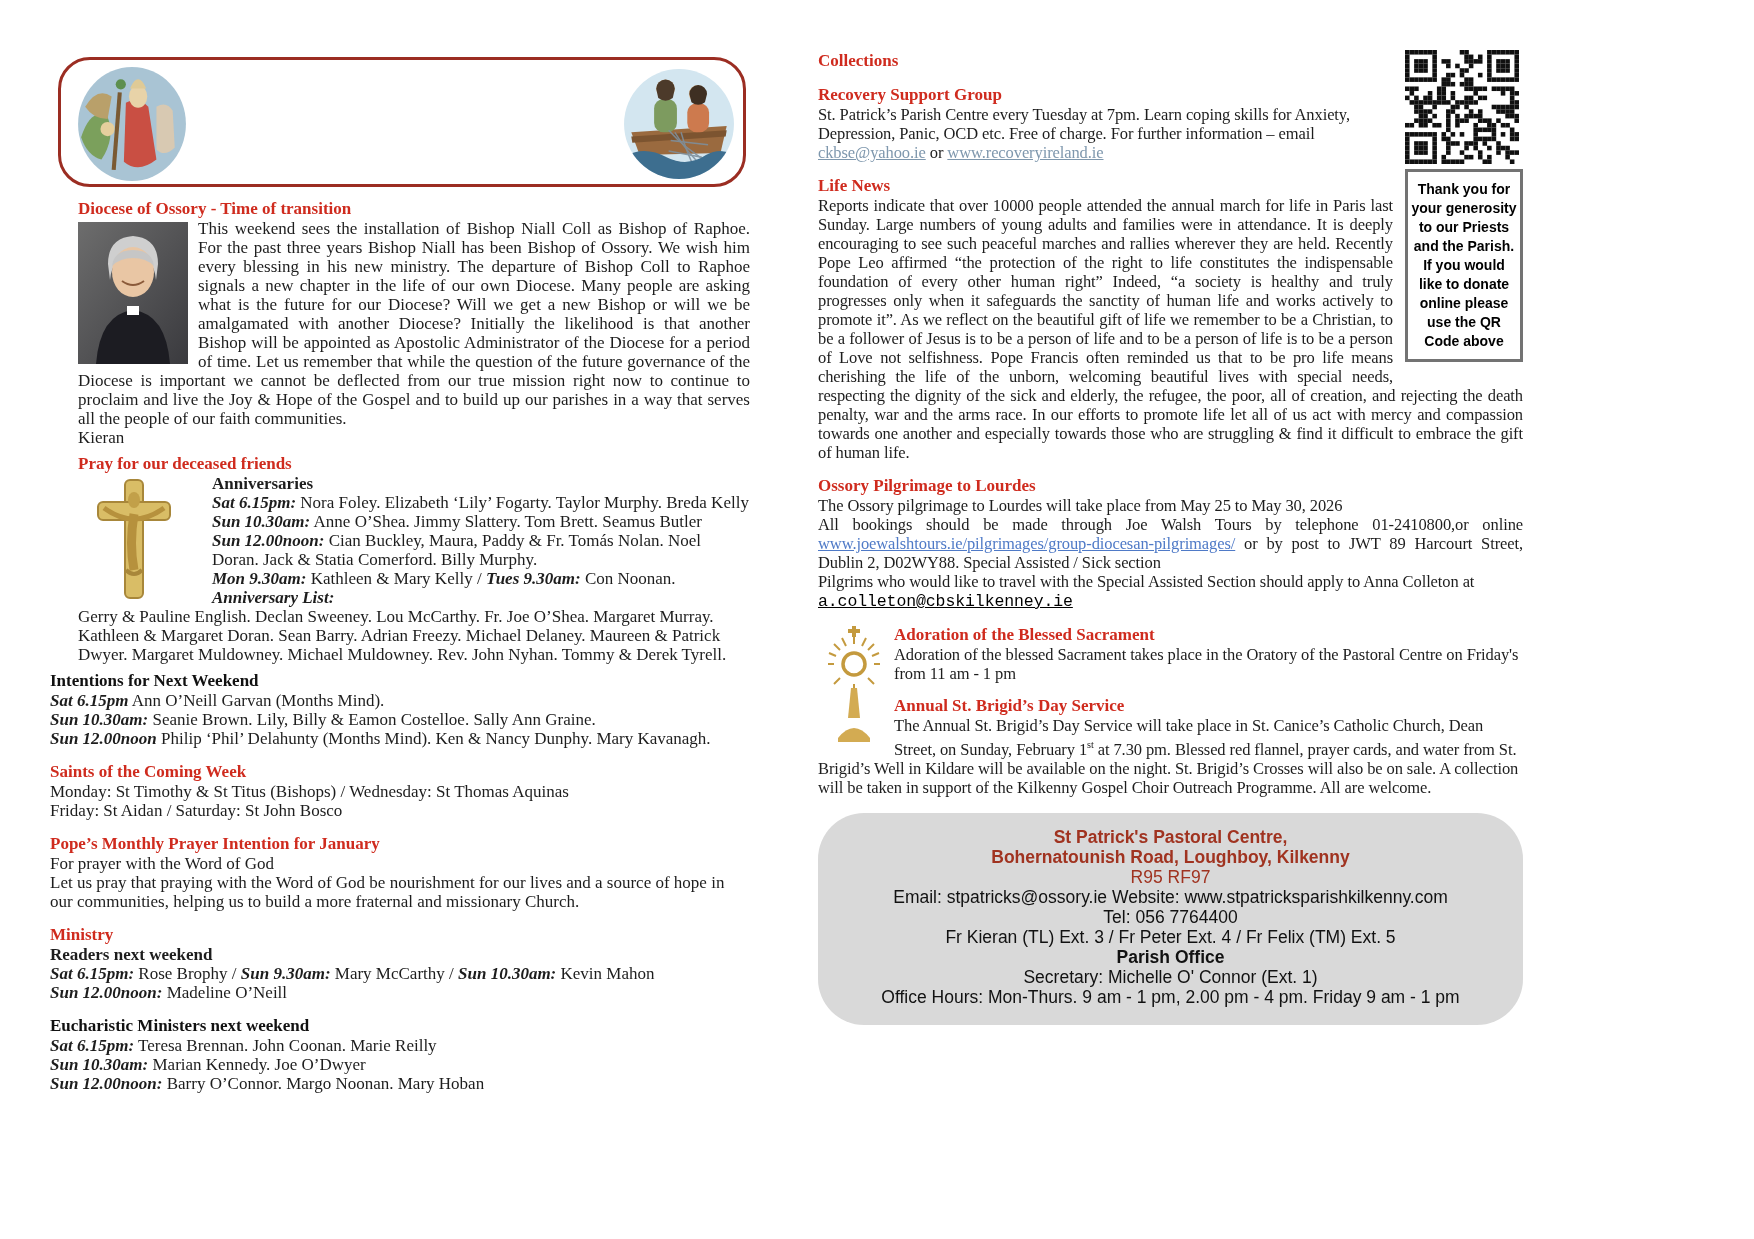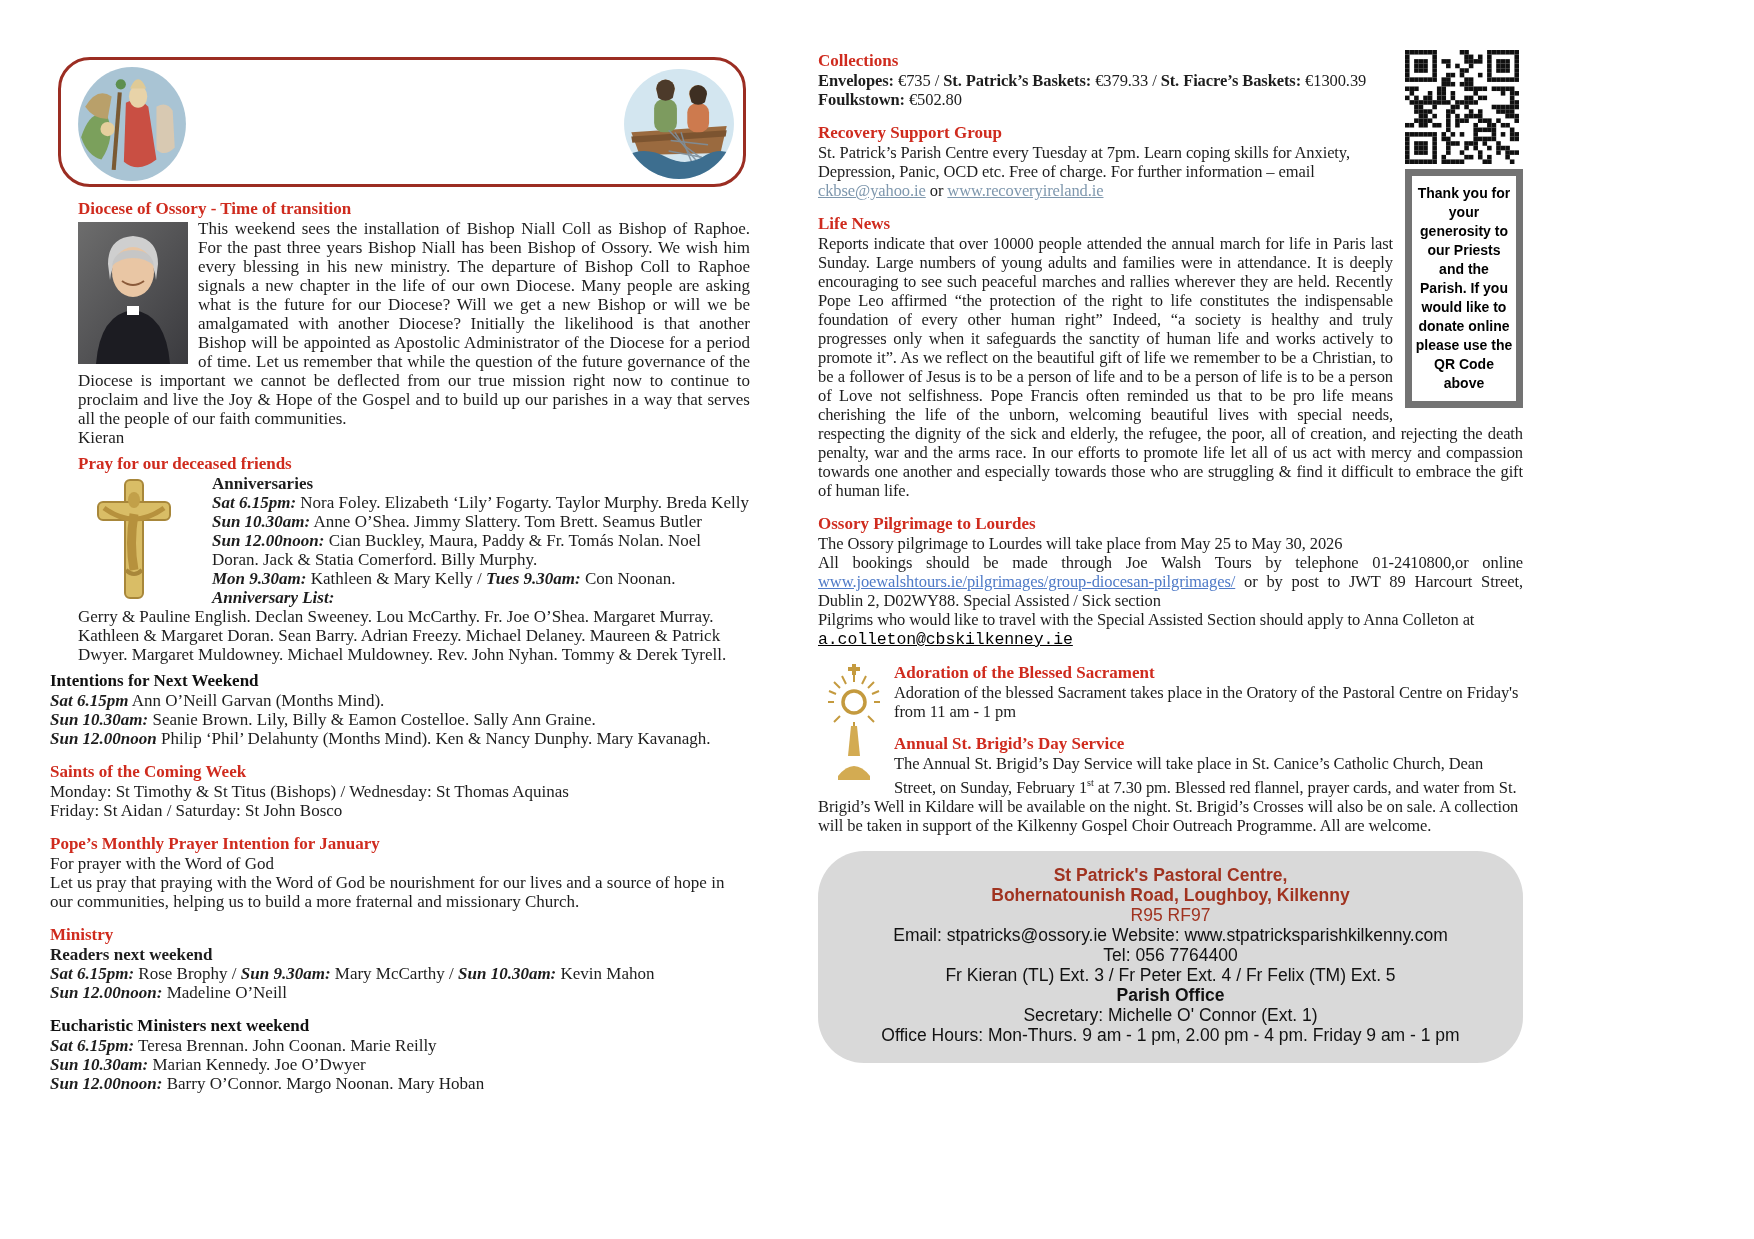--- a/index.html
+++ b/index.html
@@ -49,21 +49,21 @@
   .monstrance-float { float:left; width:56px; height:118px; margin:2px 12px 2px 8px; }
   .bishop-float svg, .crucifix-float svg, .monstrance-float svg,
   .hdr-img-left svg, .hdr-img-right svg { width:100%; height:100%; display:block; }
   .clear { clear:both; }
 
   
   .qr-float { float:right; width:118px; margin:0 0 8px 12px; }
   .qr { width:114px; height:114px; }
   .qr svg { width:100%; height:100%; display:block; }
   .thanks-box {
-    margin-top:5px; border:7px solid #737373; padding:8px 3px;
+    margin-top:5px; border:3px solid #737373; padding:8px 3px;
     font-family:"Liberation Sans","DejaVu Sans",sans-serif;
     font-weight:bold; font-size:14px; line-height:19px; text-align:center; color:#000;
   }
 
   
   .pastoral-box {
     margin-top:16px; background:#d9d9d9; border-radius:46px;
     padding:14px 24px 18px; text-align:center;
     font-family:Liberation Sans, sans-serif; color:#111;
   }
@@ -521,24 +521,20 @@
             <rect x="92" y="96" width="4" height="4" fill="#101010"></rect>
           </svg>
       </div>
       <div class="thanks-box">
         <span>Thank you for your generosity to our Priests and the Parish. If you would like to donate online please use the QR Code above</span>
       </div>
     </div>
 
     <section class="sec">
       <h3 class="red">Collections</h3>
-      <div>
-          <div class="line"><span class="sb">Envelopes:</span><span> €735 / </span><span class="sb">St. Patrick’s Baskets:</span><span> €379.33 / </span><span class="sb">St. Fiacre’s Baskets:</span><span> €1300.39</span></div>
-          <div class="line"><span class="sb">Foulkstown:</span><span> €502.80</span></div>
-        </div>
     </section>
 
     <section class="sec">
       <h3 class="red">Recovery Support Group</h3>
       <div class="segline"><span>St. Patrick’s Parish Centre every Tuesday at 7pm. Learn coping skills for Anxiety, Depression, Panic, OCD etc. Free of charge. For further information – email </span><span class="lnk" style="color: rgb(126, 151, 173); margin-top: 28px;">ckbse@yahoo.ie</span><span> or </span><span class="lnk" style="color: rgb(126, 151, 173);">www.recoveryireland.ie</span></div>
     </section>
 
     <section class="sec">
       <h3 class="red">Life News</h3>
       <p class="just">Reports indicate that over 10000 people attended the annual march for life in Paris last Sunday. Large numbers of young adults and families were in attendance. It is deeply encouraging to see such peaceful marches and rallies wherever they are held. Recently Pope Leo affirmed “the protection of the right to life constitutes the indispensable foundation of every other human right” Indeed, “a society is healthy and truly progresses only when it safeguards the sanctity of human life and works actively to promote it”. As we reflect on the beautiful gift of life we remember to be a Christian, to be a follower of Jesus is to be a person of life and to be a person of life is to be a person of Love not selfishness. Pope Francis often reminded us that to be pro life means cherishing the life of the unborn, welcoming beautiful lives with special needs, respecting the dignity of the sick and elderly, the refugee, the poor, all of creation, and rejecting the death penalty, war and the arms race. In our efforts to promote life let all of us act with mercy and compassion towards one another and especially towards those who are struggling &amp; find it difficult to embrace the gift of human life.</p>

